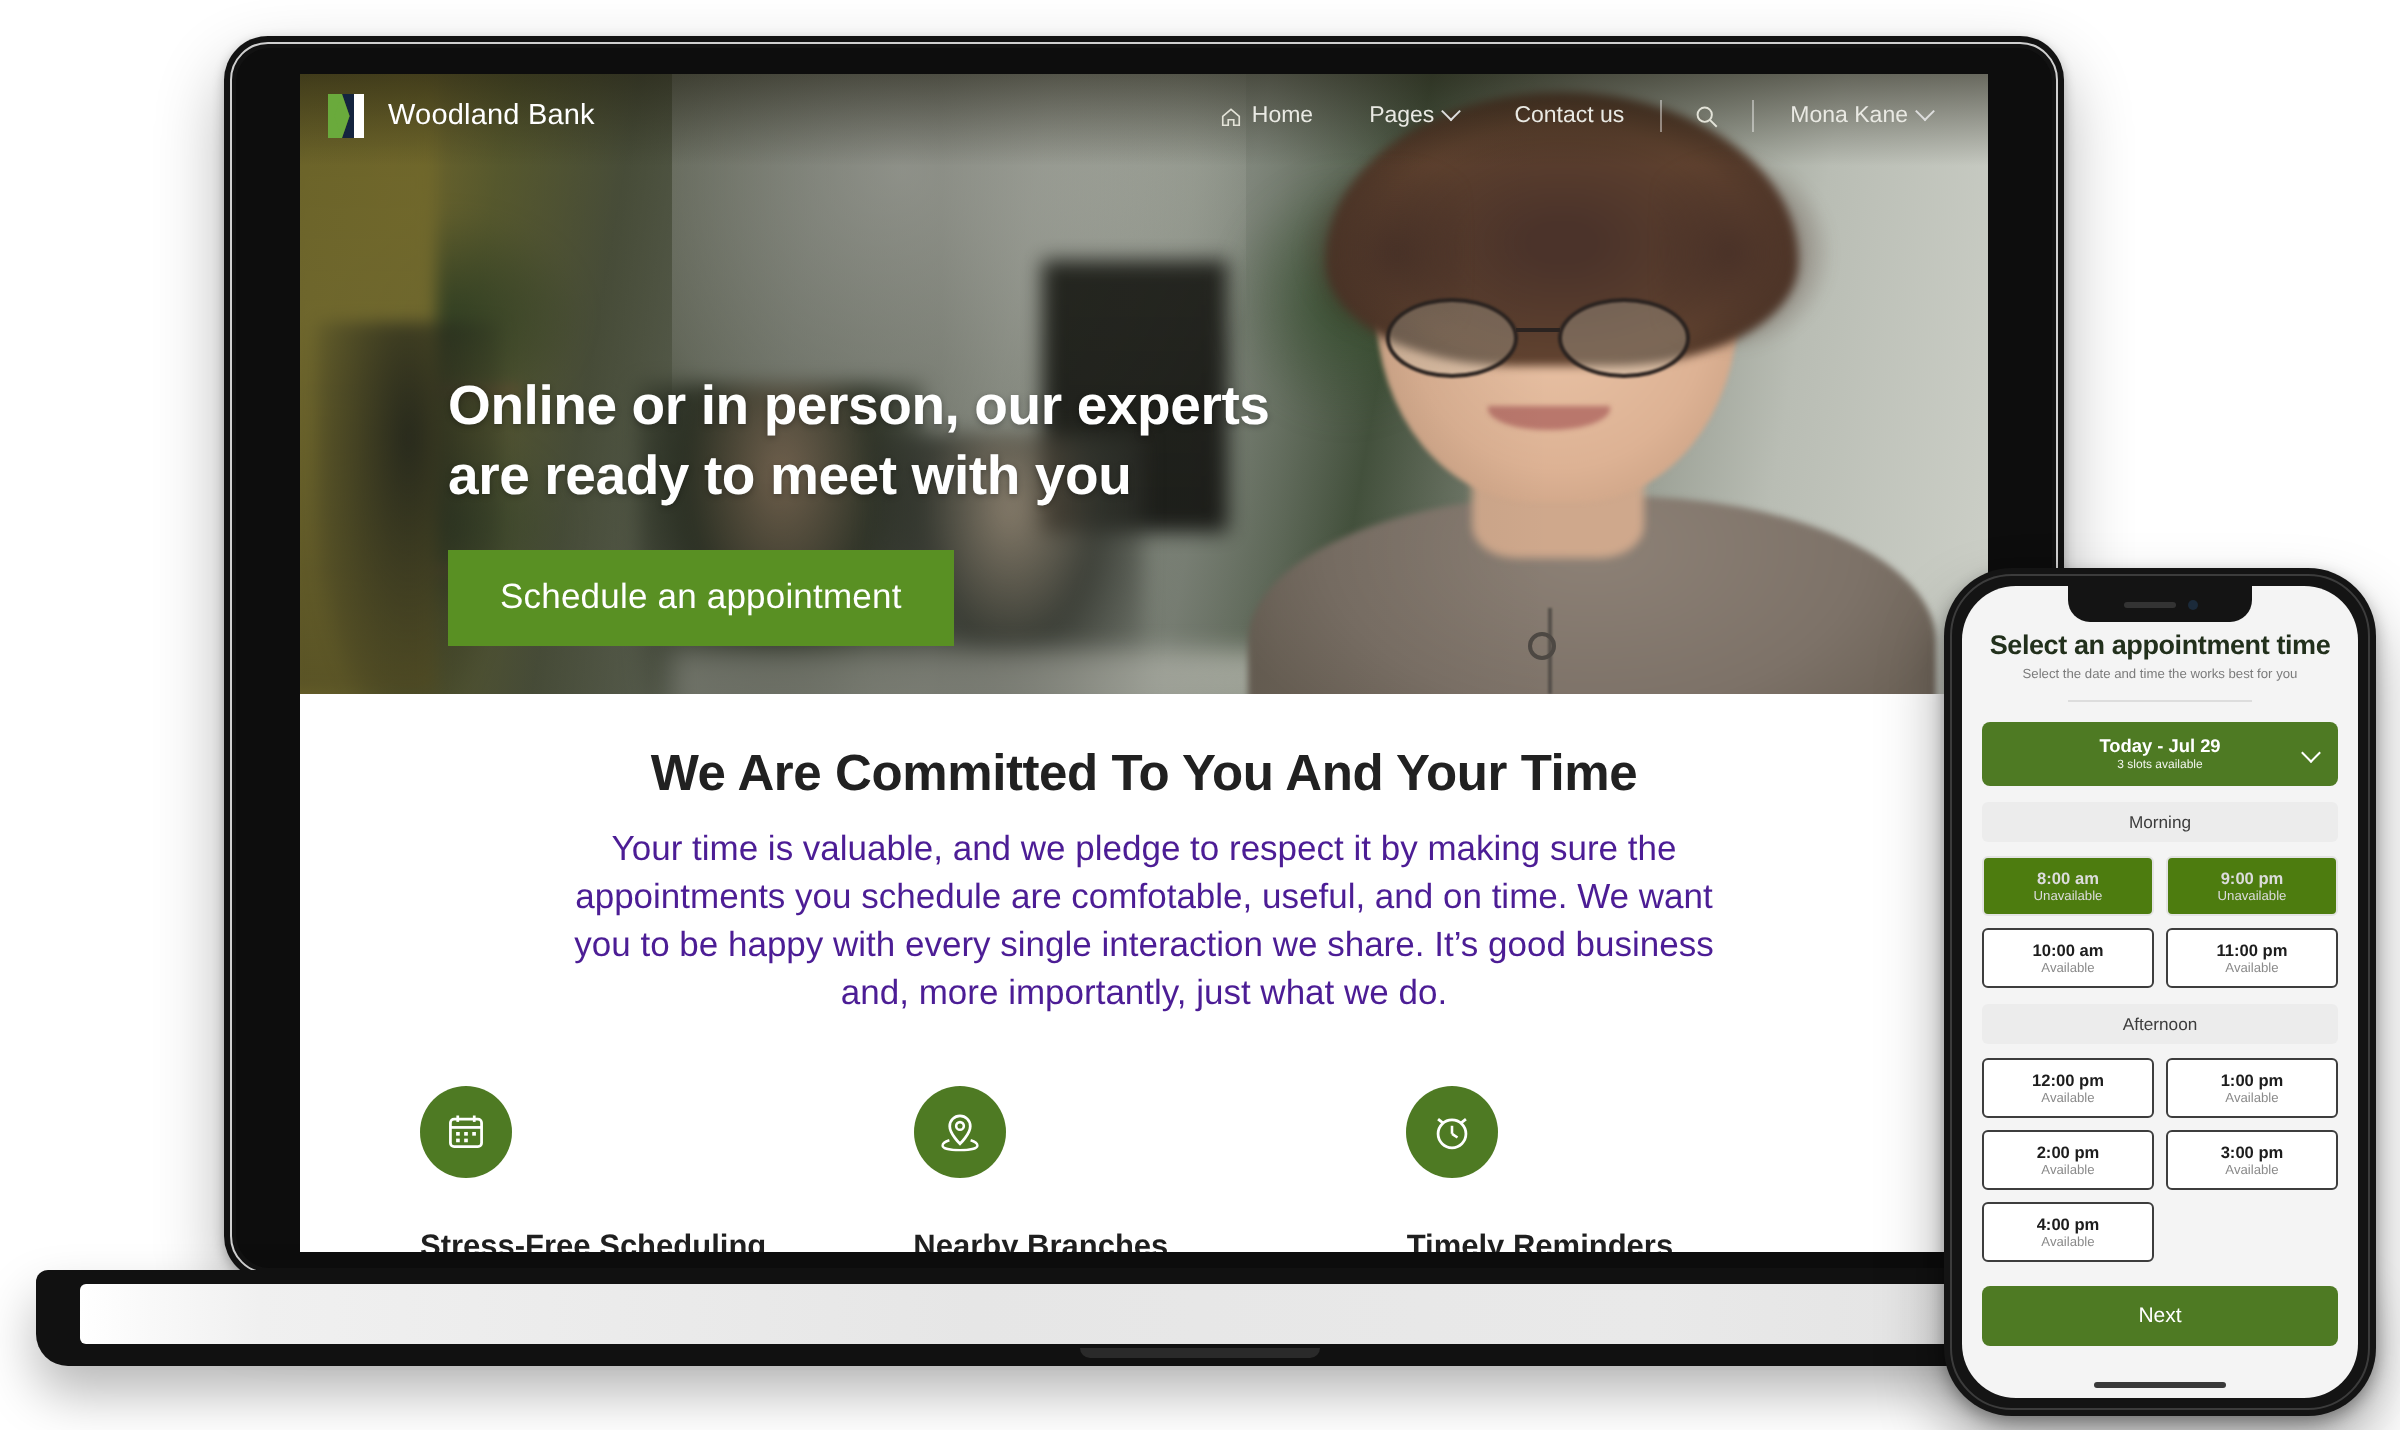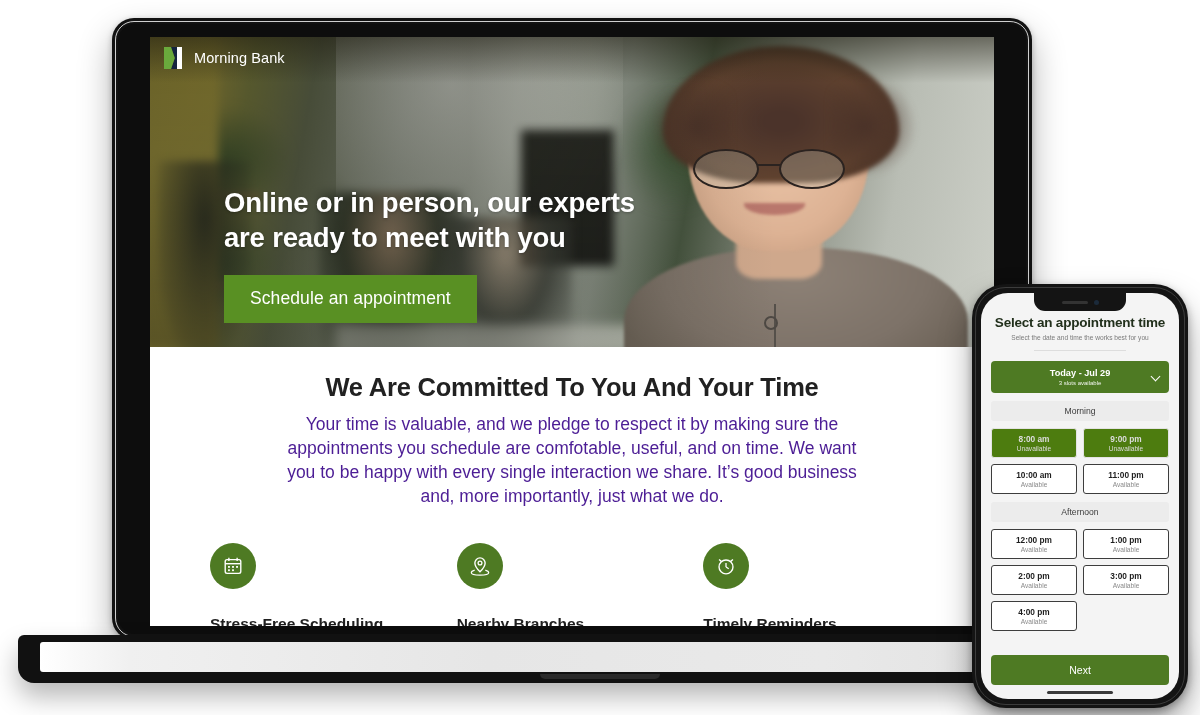--- a/index.html
+++ b/index.html
@@ -268,21 +268,21 @@
     position:absolute; left:50%; transform:translateX(-50%); top:0;
     width:92px; height:18px; background:#141414; border-radius: 0 0 11px 11px; z-index:6;
     display:flex; align-items:center; justify-content:center; gap:6px;
   }
   .notch-speaker { width:26px; height:3px; border-radius:2px; background:#333; }
   .notch-cam { width:5px; height:5px; border-radius:50%; background:#1b2a3a; }
   .phone-home {
     position:absolute; left:50%; transform:translateX(-50%); bottom:5px;
     width:66px; height:3.5px; border-radius:2px; background:#3a3a3a; z-index:7;
   }
-  .app { padding: 22px 10px 0 10px; height:100%; display:flex; flex-direction:column; background:#f4f4f4;}
+  .app { padding: 22px 10px 12px 10px; height:100%; display:flex; flex-direction:column; background:#f4f4f4;}
   .app-head { text-align:center; }
   .app-title { font-size:13.5px; font-weight:700; color:#22301c; letter-spacing:-.2px; }
   .app-sub { font-size:6.6px; color:#7b7b7b; margin-top:4px; }
   .app-rule { width:92px; height:1px; background:#dddddd; margin: 9px auto 0 auto; }
   .date-pill {
     margin-top: 10px; background:#4e7a23; border-radius:4px; color:#fff;
     padding: 7px 10px 7px 10px; display:flex; align-items:center; justify-content:center;
     position:relative; cursor:pointer;
   }
   .date-main { font-size:9.2px; font-weight:700; text-align:center; }
@@ -357,23 +357,50 @@
 
         <div class="navbar">
           <div class="brand">
             <svg class="brand-logo" viewBox="0 0 20 22">
               <rect x="0" y="0" width="7" height="22" fill="#6aaa3c"></rect>
               <path d="M0 0 H7 L3.2 11 L7 22 H0 Z" fill="#6aaa3c"></path>
               <path d="M7 0 H13 V22 H7 L10.8 11 Z" fill="#14243f"></path>
               <path d="M7 0 L10.8 11 L7 22 Z" fill="#6aaa3c"></path>
               <rect x="13" y="0" width="5" height="22" fill="#ffffff"></rect>
             </svg>
-            <span class="brand-name">Morning Bank</span>
-          </div>
-
+            <span class="brand-name">Woodland Bank</span>
+          </div>
+
+          <div class="nav-right">
+            <a class="nav-link">
+              <svg width="11" height="11" viewBox="0 0 16 16">
+                <path d="M2 7.5 L8 2.5 L14 7.5 V14 H10 V10 H6 V14 H2 Z" fill="none" stroke="#e3e3d8" stroke-width="1.2"></path>
+              </svg>
+              <span>Home</span>
+            </a>
+            <a class="nav-link">
+              <span>Pages</span>
+              <i class="chev"></i>
+            </a>
+            <a class="nav-link">
+              <span>Contact us</span>
+            </a>
+            <div class="nav-sep"></div>
+            <div class="nav-icobtn">
+              <svg width="13" height="13" viewBox="0 0 16 16">
+                <circle cx="6.6" cy="6.6" r="4.4" fill="none" stroke="#e3e3d8" stroke-width="1.2"></circle>
+                <line x1="9.9" y1="9.9" x2="14" y2="14" stroke="#e3e3d8" stroke-width="1.2"></line>
+              </svg>
+            </div>
+            <div class="nav-sep"></div>
+            <a class="nav-link">
+              <span>Mona Kane</span>
+              <i class="chev"></i>
+            </a>
+          </div>
         </div>
 
         <div class="hero-copy">
           <div class="hero-title">Online or in person, our experts are ready to meet with you</div>
           <button class="hero-cta">Schedule an appointment</button>
         </div>
       </div>
 
       <div class="section">
         <div class="sec-title">We Are Committed To You And Your Time</div>

